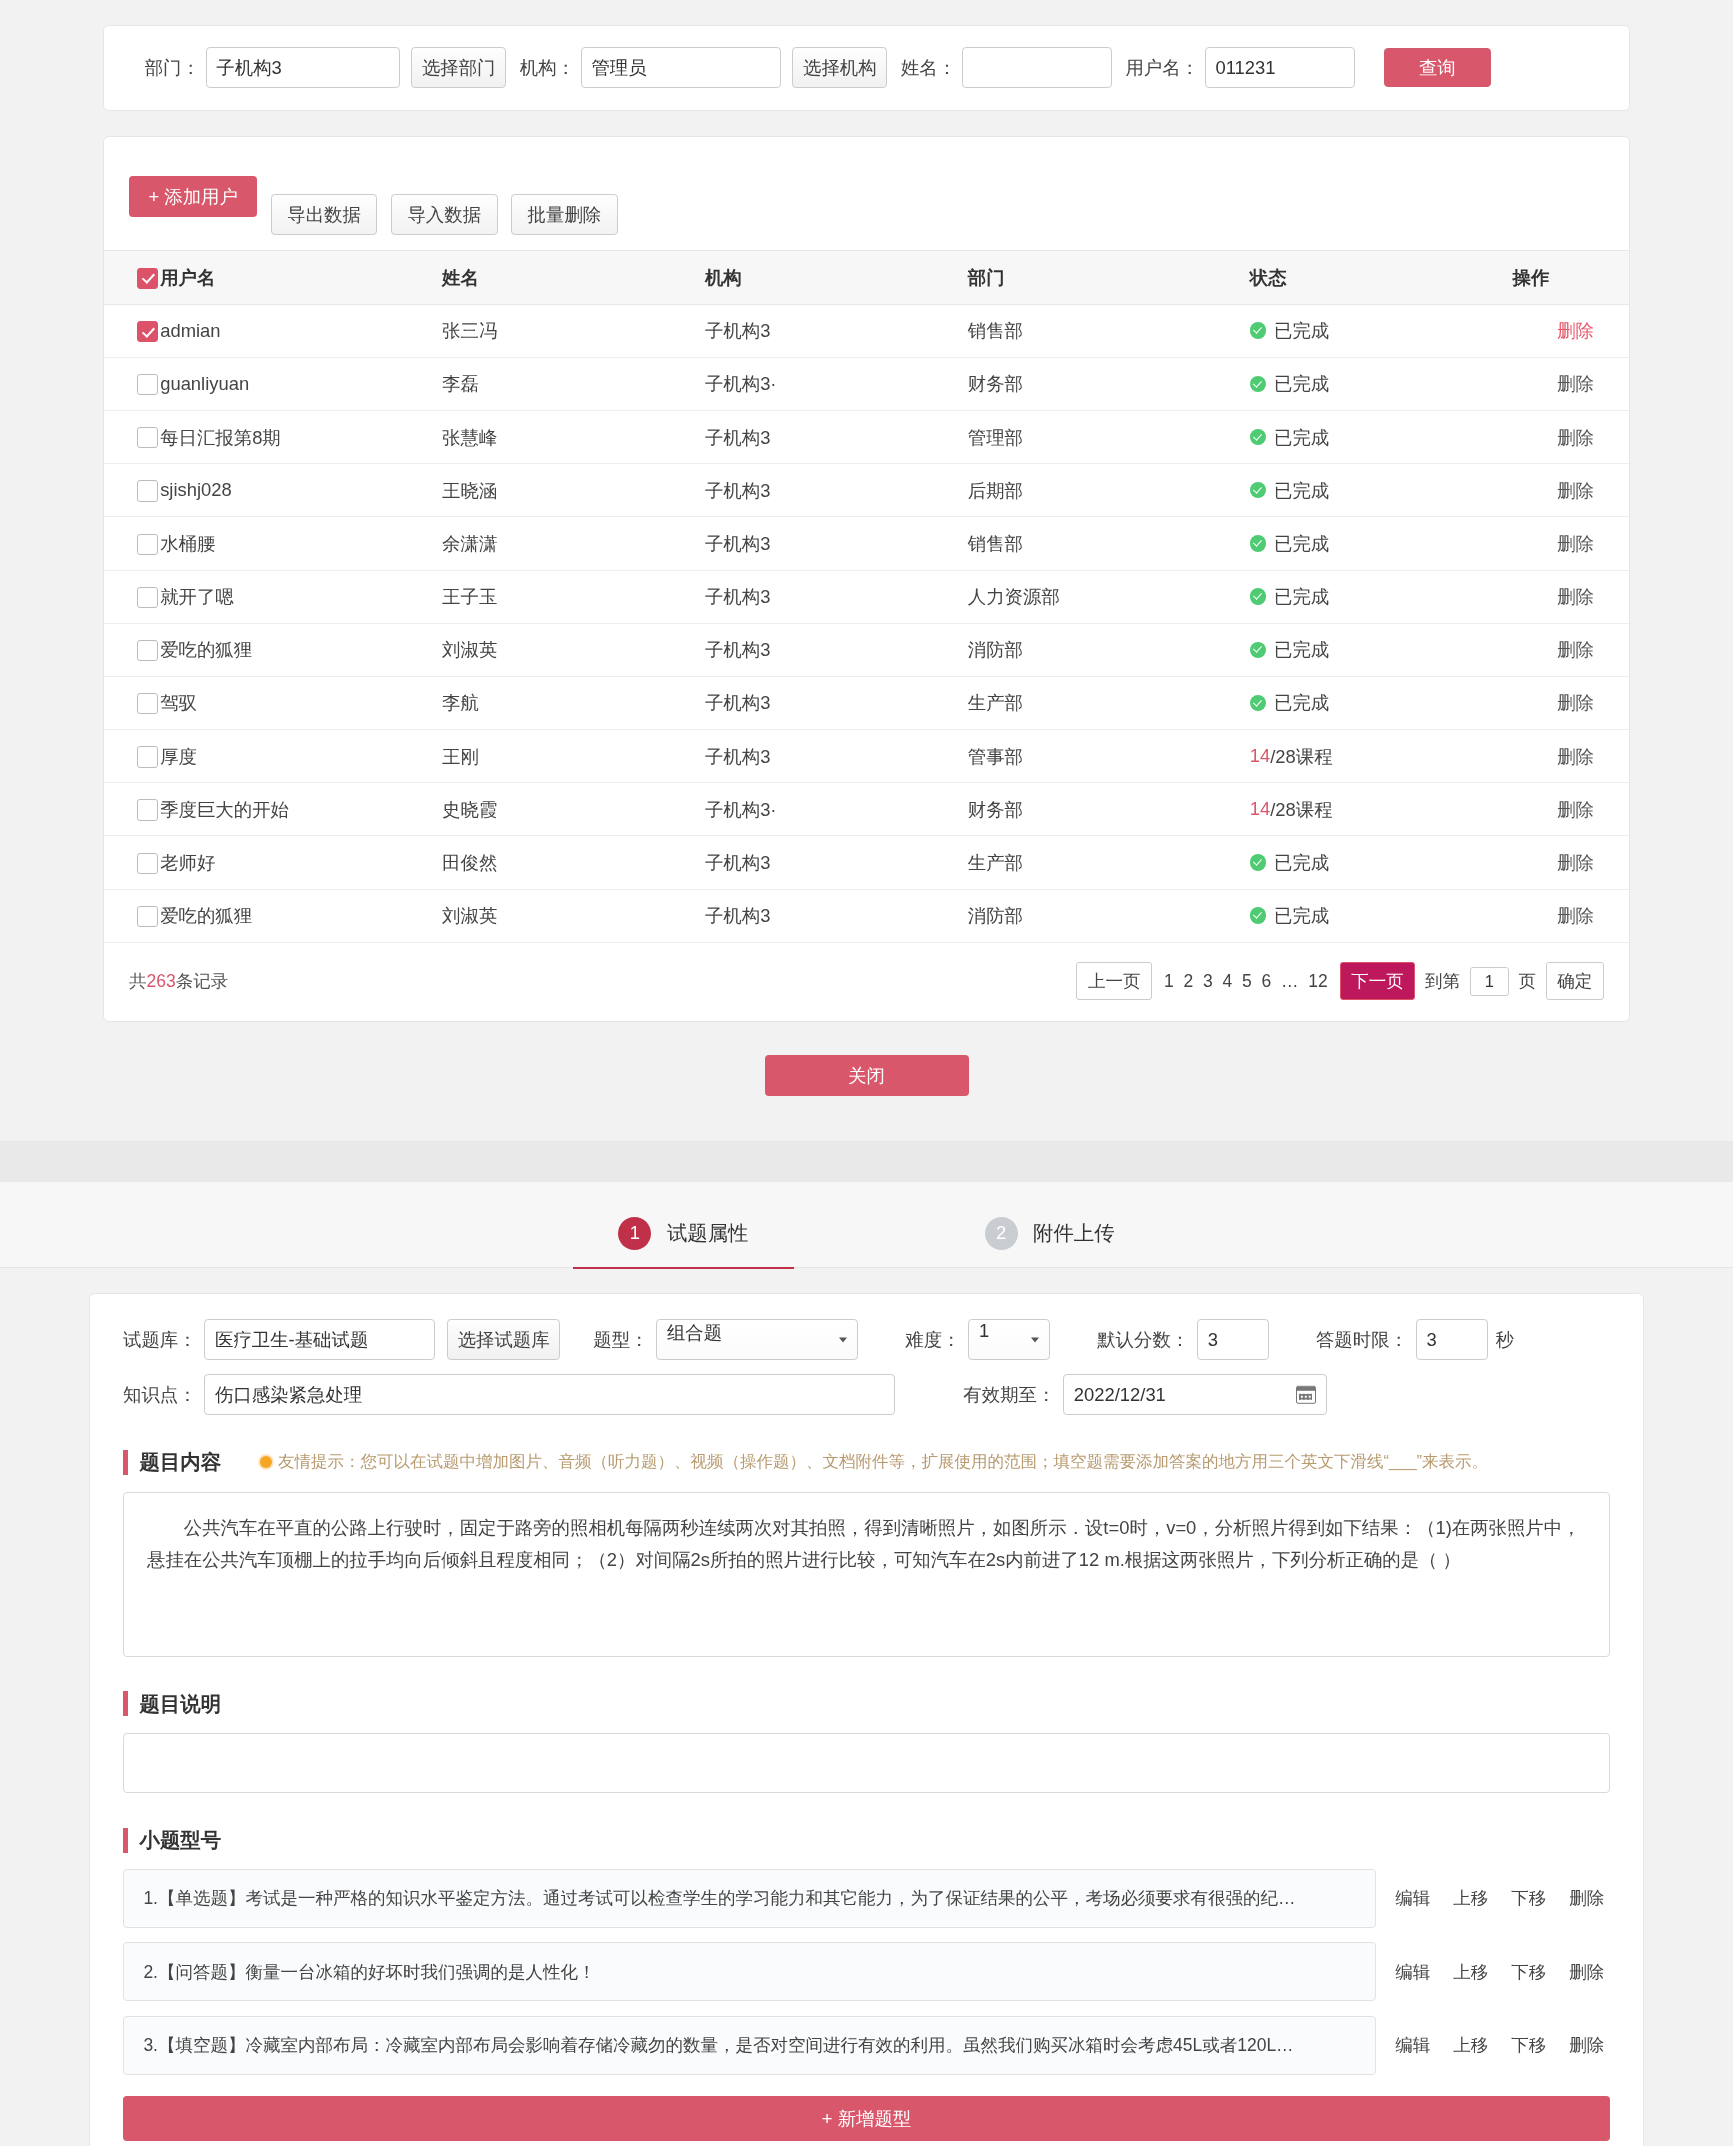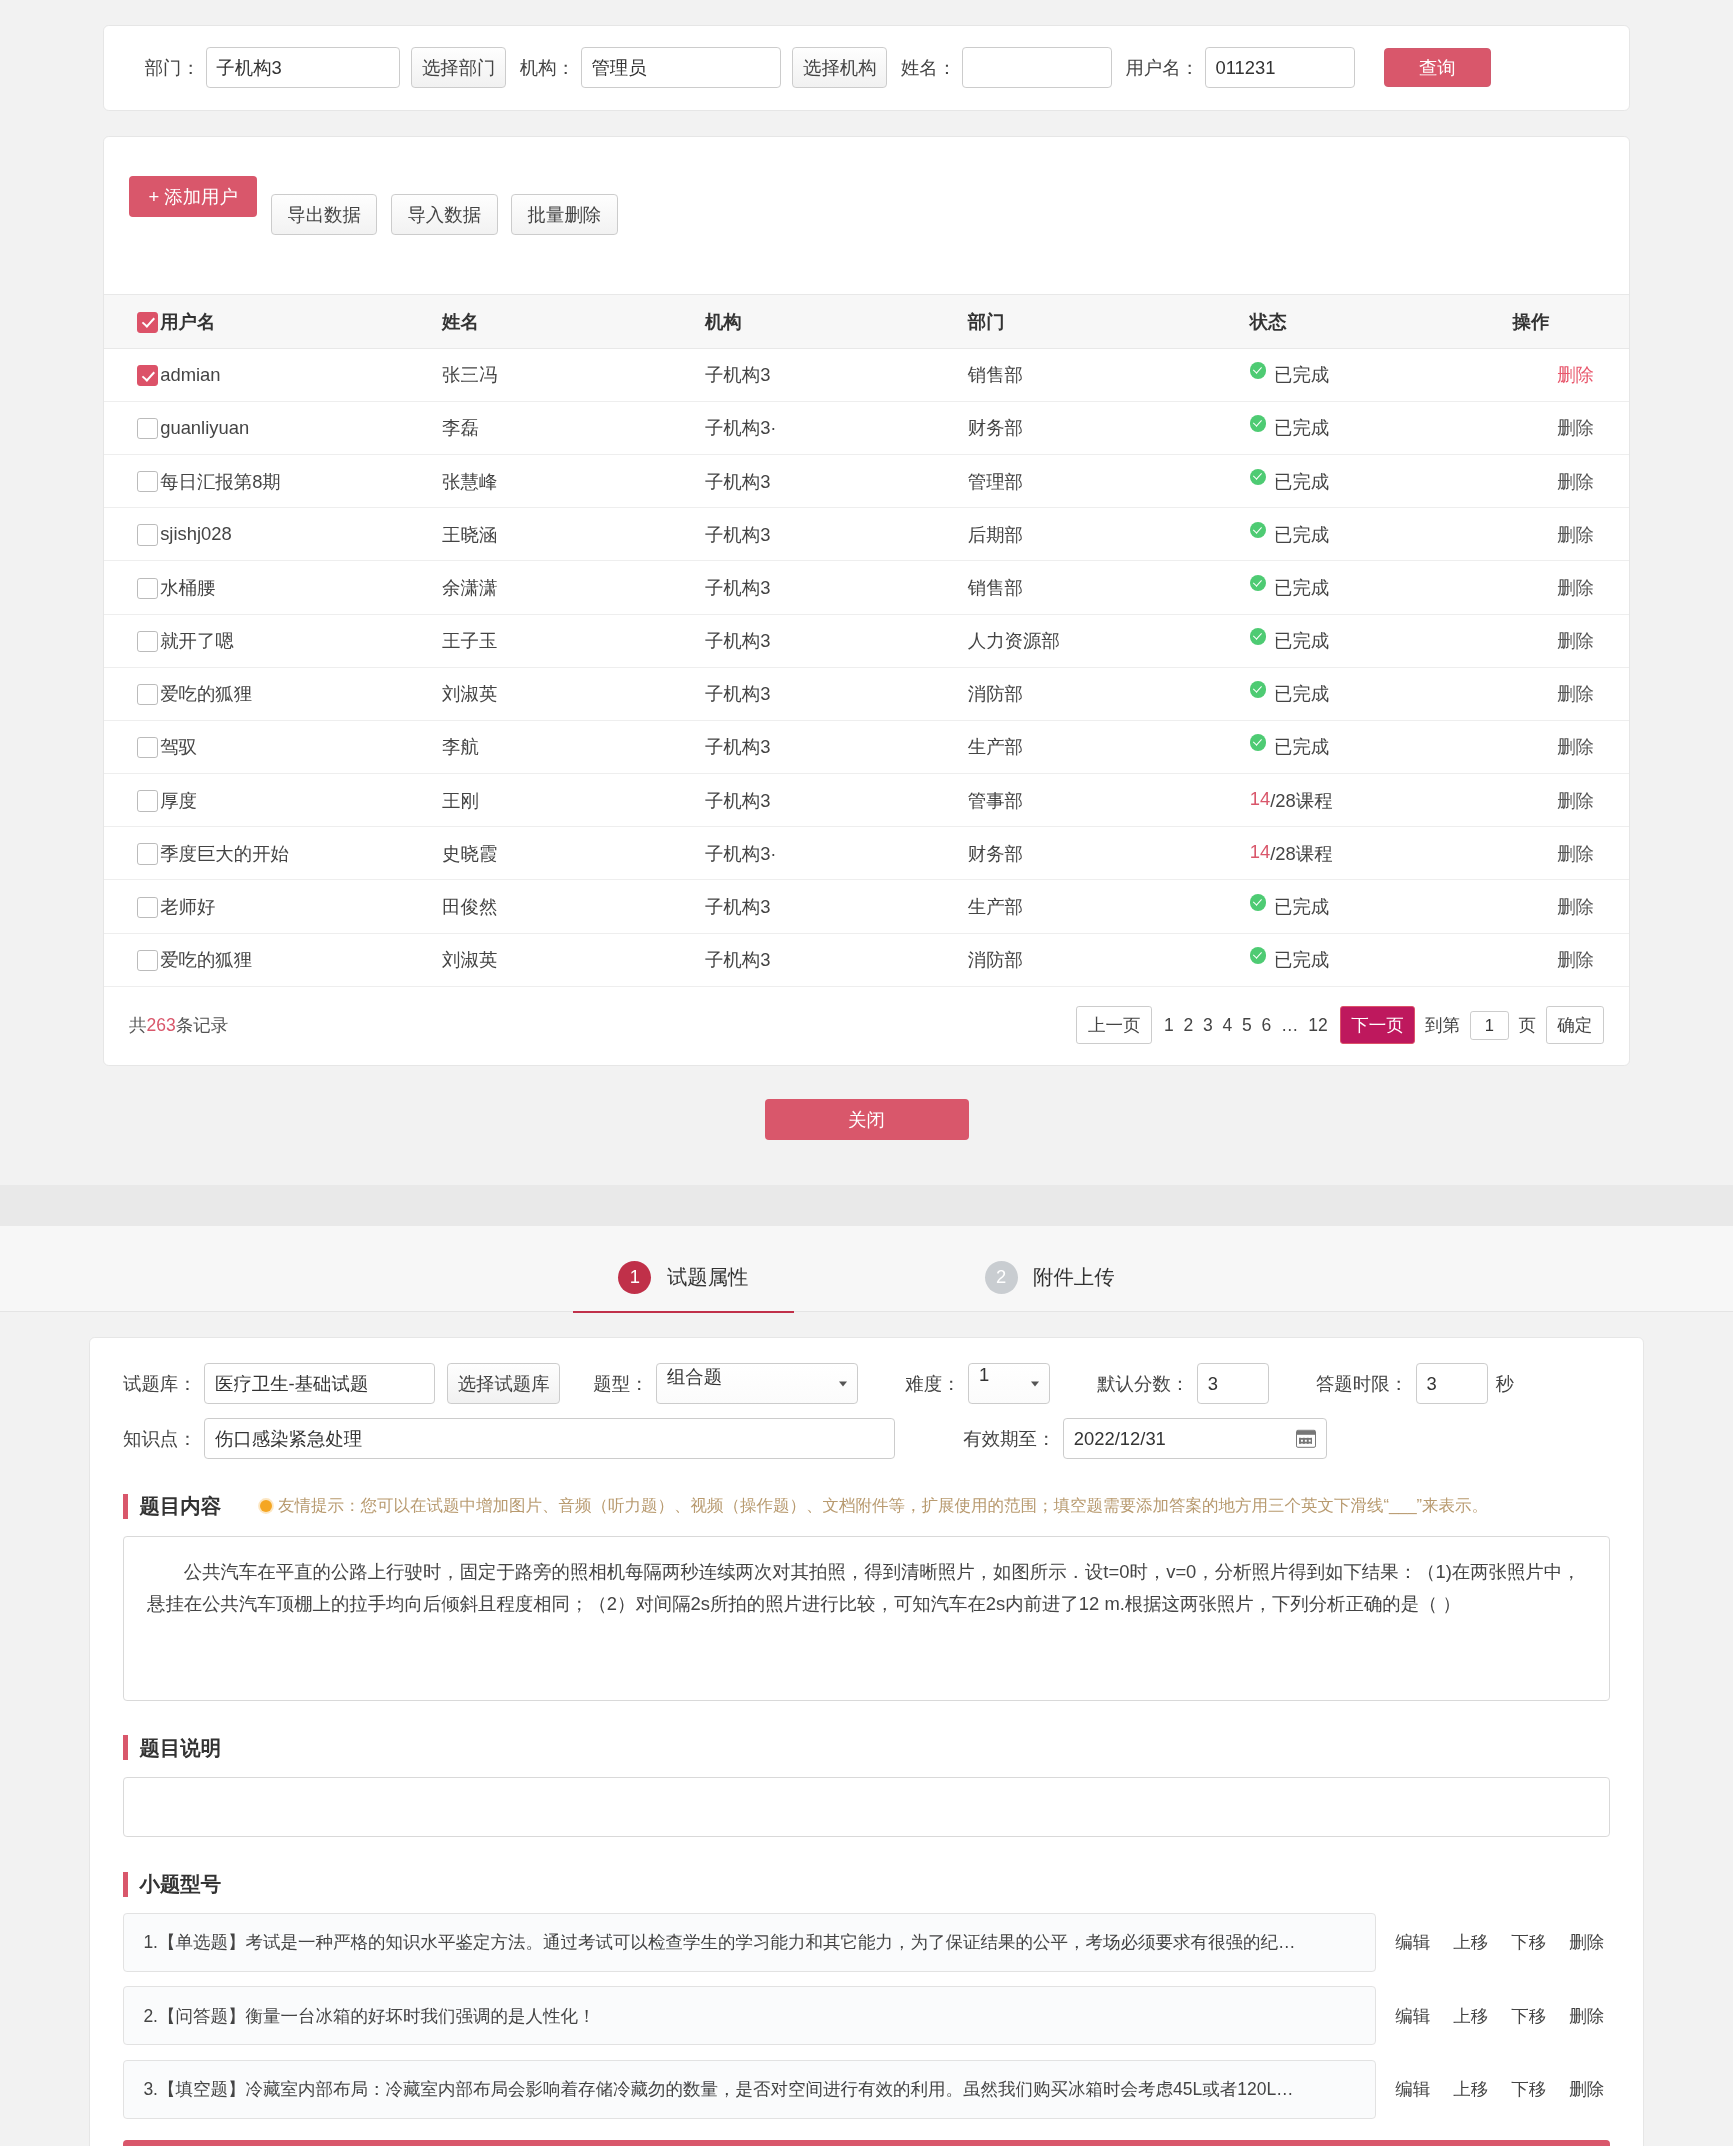--- a/index.html
+++ b/index.html
@@ -108,21 +108,20 @@
     color: #444;
     font-family: inherit;
     cursor: pointer;
     margin-top: 36px;
   }
 
   table.users {
     width: 100%;
     border-collapse: collapse;
     font-size: 18.4px;
-    margin-top: 44px;
   }
   table.users thead th {
     background: #f7f7f7;
     border-top: 1px solid #e8e8e8;
     border-bottom: 1px solid #e8e8e8;
     text-align: left;
     font-weight: bold;
     color: #333;
     padding: 13.6px 0;
     height: 47px;
@@ -158,21 +157,21 @@
   .cb.checked::after {
     content: "";
     position: absolute;
     left: 6.8px; top: 2.9px;
     width: 4.9px; height: 9.7px;
     border: solid #fff;
     border-width: 0 2.4px 2.4px 0;
     transform: rotate(42deg);
   }
 
-  .statwrap { display: flex; align-items: flex-start; gap: 7.8px; }
+  .statwrap { display: flex; align-items: center; gap: 7.8px; }
   .okdot {
     width: 16.5px; height: 16.5px;
     border-radius: 50%;
     background: #4ecb73;
     position: relative;
     display: inline-block;
   }
   .okdot::after {
     content: "";
     position: absolute;

